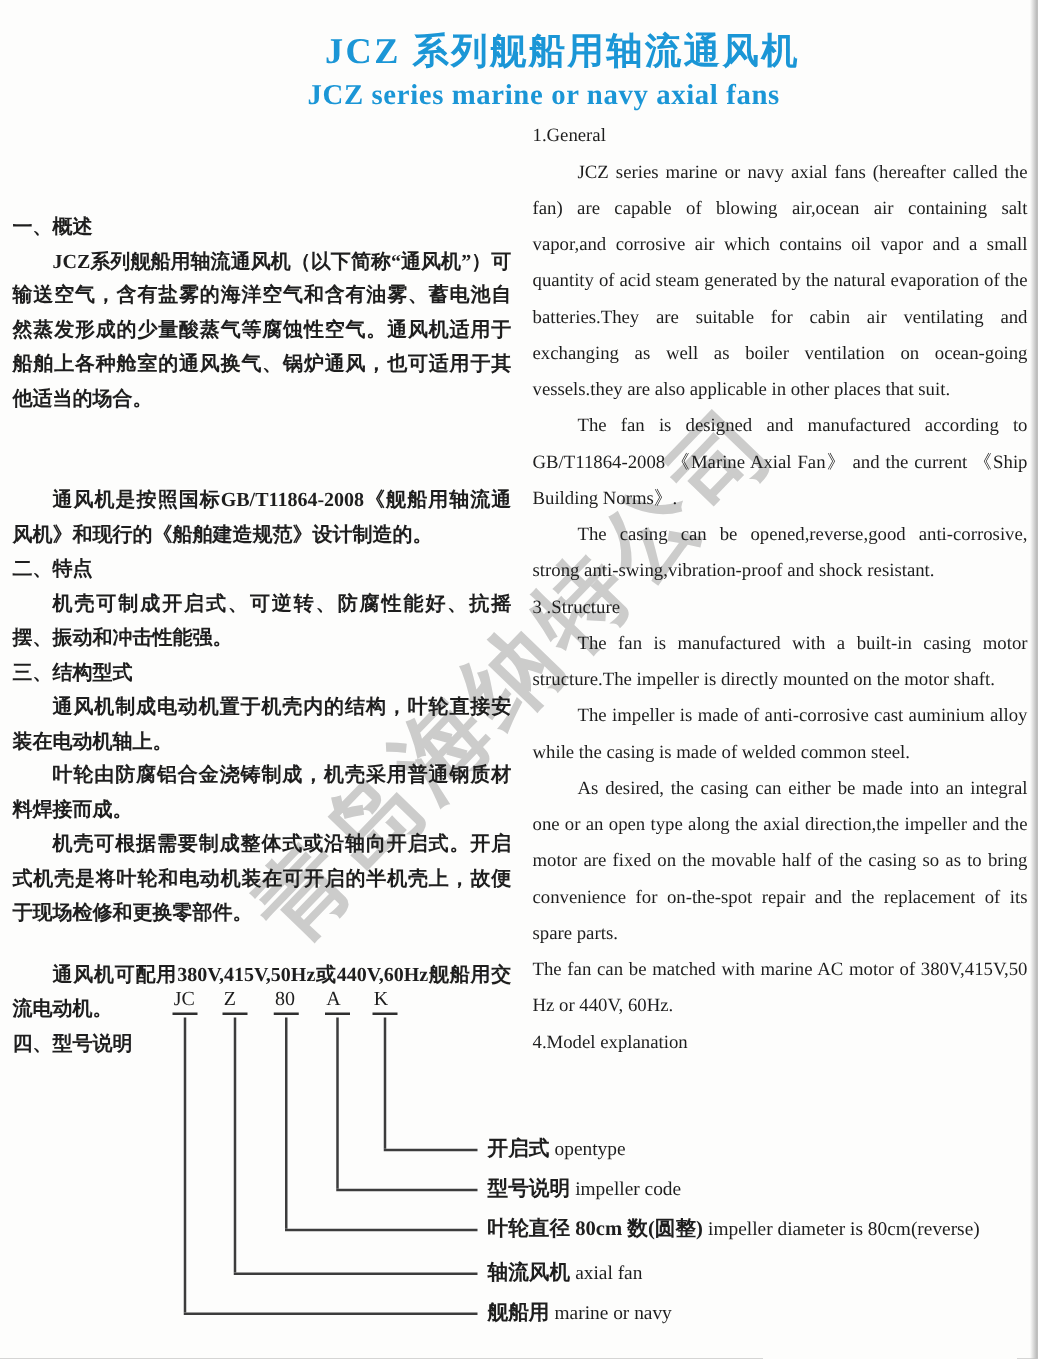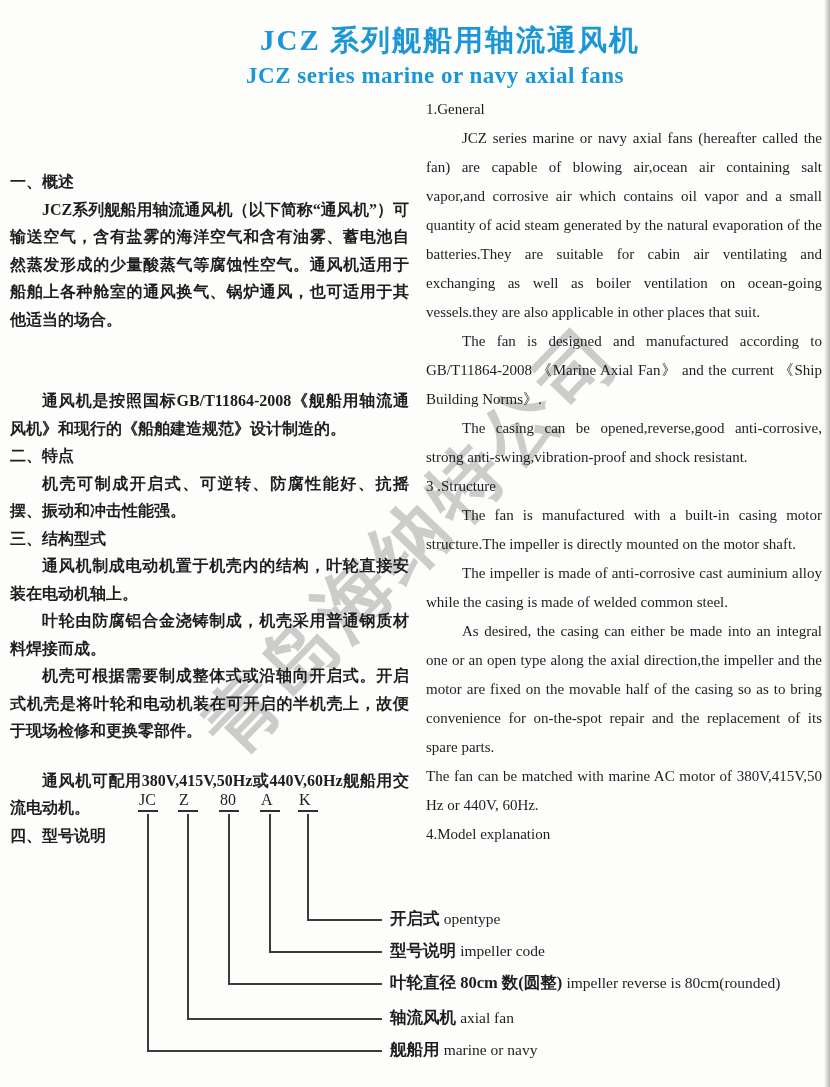--- a/index.html
+++ b/index.html
@@ -104,21 +104,21 @@
       <div class="vline" style="left: 147px; top: 24px; height: 236px;"></div>
       <div class="hline" style="left: 147px; top: 260px; width: 235px;"></div>
       <div class="dlabel" style="top: 248px;"><b>舰船用 </b><span>marine or navy</span></div>
       <div class="code" style="left: 188px;">Z</div>
       <div class="vline" style="left: 187px; top: 24px; height: 204px;"></div>
       <div class="hline" style="left: 187px; top: 228px; width: 195px;"></div>
       <div class="dlabel" style="top: 216px;"><b>轴流风机 </b><span>axial fan</span></div>
       <div class="code" style="left: 229px;">80</div>
       <div class="vline" style="left: 228px; top: 24px; height: 169px;"></div>
       <div class="hline" style="left: 228px; top: 193px; width: 154px;"></div>
-      <div class="dlabel" style="top: 181px;"><b>叶轮直径 80cm 数(圆整) </b><span>impeller reverse is 80cm(rounded)</span></div>
+      <div class="dlabel" style="top: 181px;"><b>叶轮直径 80cm 数(圆整) </b><span>impeller diameter is 80cm(reverse)</span></div>
       <div class="code" style="left: 270px;">A</div>
       <div class="vline" style="left: 269px; top: 24px; height: 137px;"></div>
       <div class="hline" style="left: 269px; top: 161px; width: 113px;"></div>
       <div class="dlabel" style="top: 149px;"><b>型号说明 </b><span>impeller code</span></div>
       <div class="code" style="left: 308px;">K</div>
       <div class="vline" style="left: 307px; top: 24px; height: 105px;"></div>
       <div class="hline" style="left: 307px; top: 129px; width: 75px;"></div>
       <div class="dlabel" style="top: 117px;"><b>开启式 </b><span>opentype</span></div>
     </div>
 </div>

